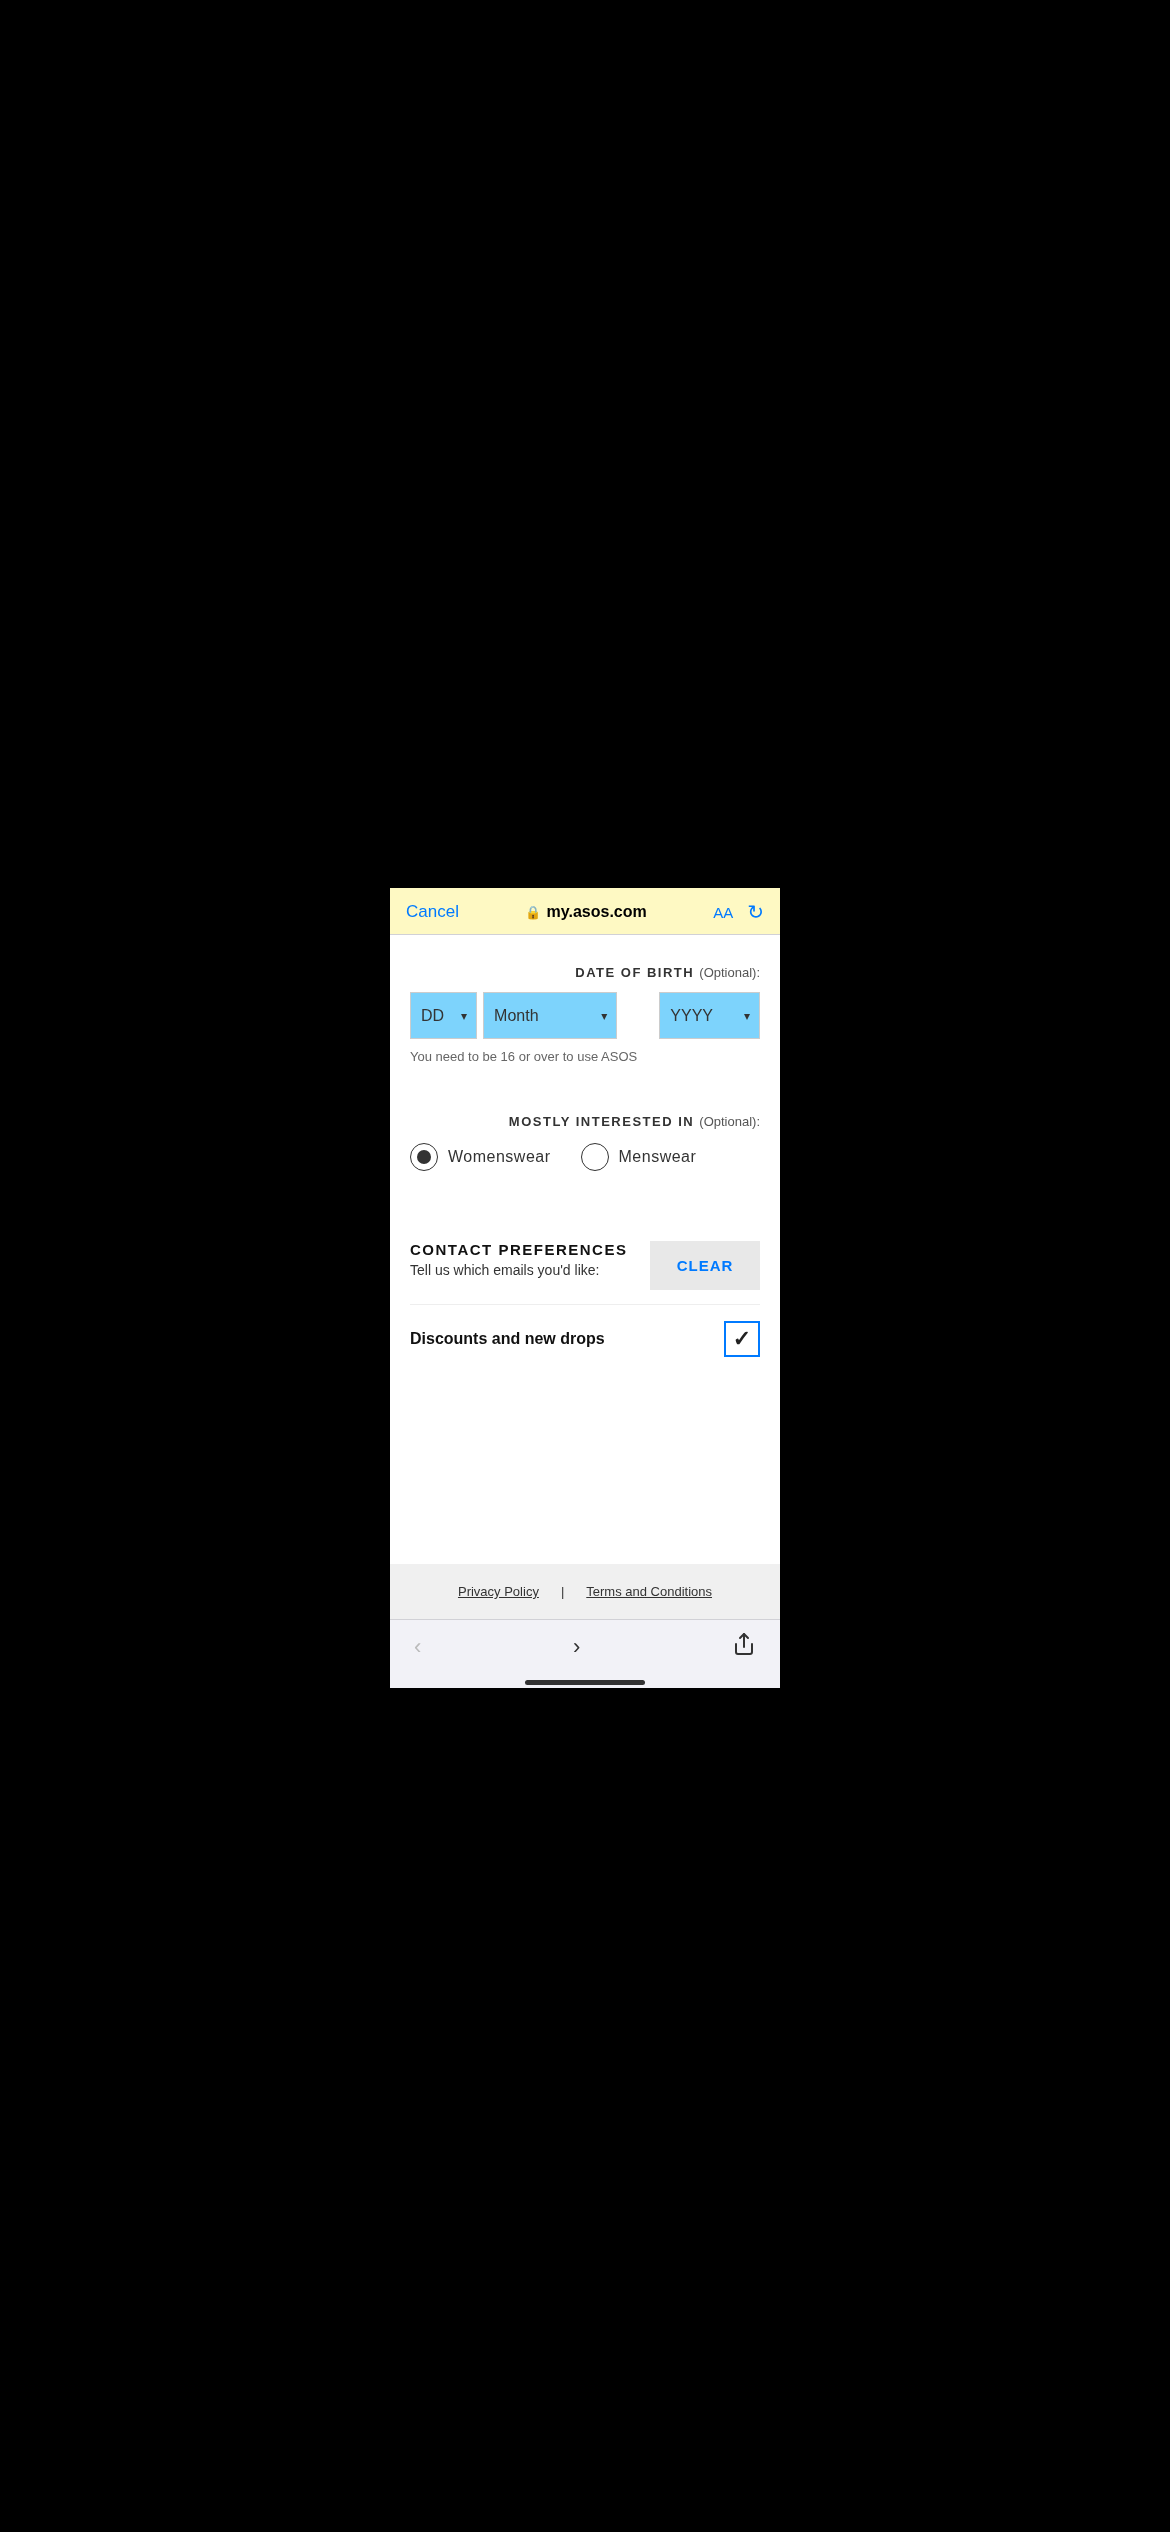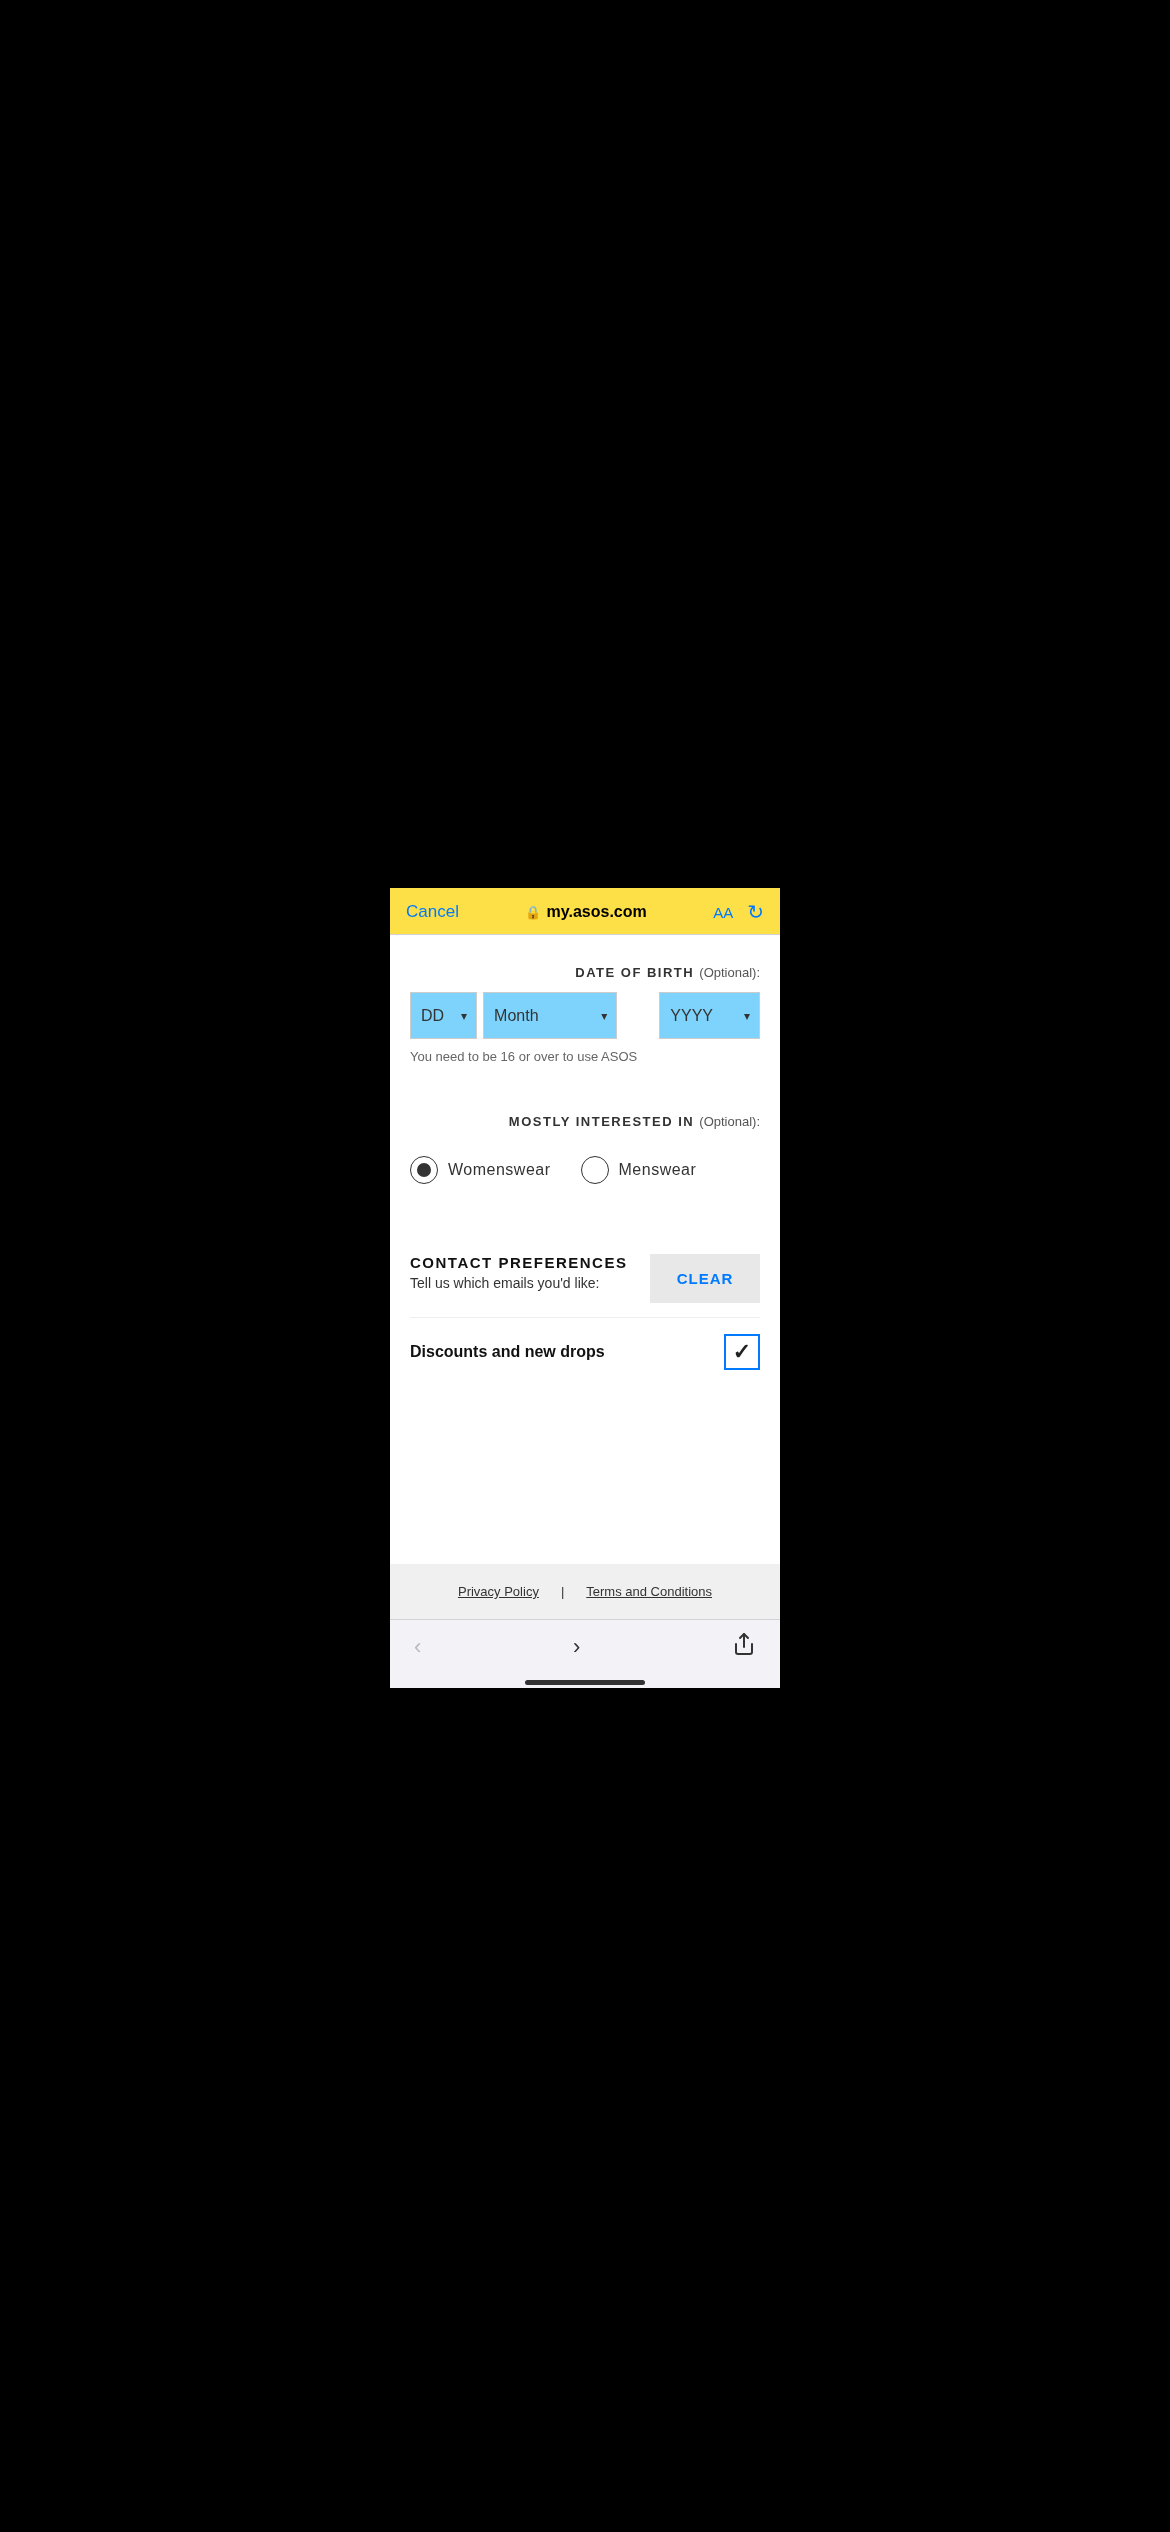--- a/index.html
+++ b/index.html
@@ -19,21 +19,21 @@
       height: 844px;
       background: #fff;
       position: relative;
       overflow: hidden;
       display: flex;
       flex-direction: column;
     }
 
     
     .browser-bar {
-      background: #fde047;
+      background: #fef9c3;
       padding: 12px 16px 10px;
       display: flex;
       align-items: center;
       justify-content: space-between;
       border-bottom: 1px solid #d1d1d6;
       flex-shrink: 0;
     }
 
     .browser-cancel {
       color: #007aff;
@@ -143,21 +143,21 @@
 
     
     .interested-section {
       margin-bottom: 30px;
     }
 
     .radio-row {
       display: flex;
       align-items: center;
       gap: 30px;
-      margin-top: 27px;
+      margin-top: 14px;
     }
 
     .radio-option {
       display: flex;
       align-items: center;
       gap: 10px;
     }
 
     .radio-btn {
       width: 28px;

